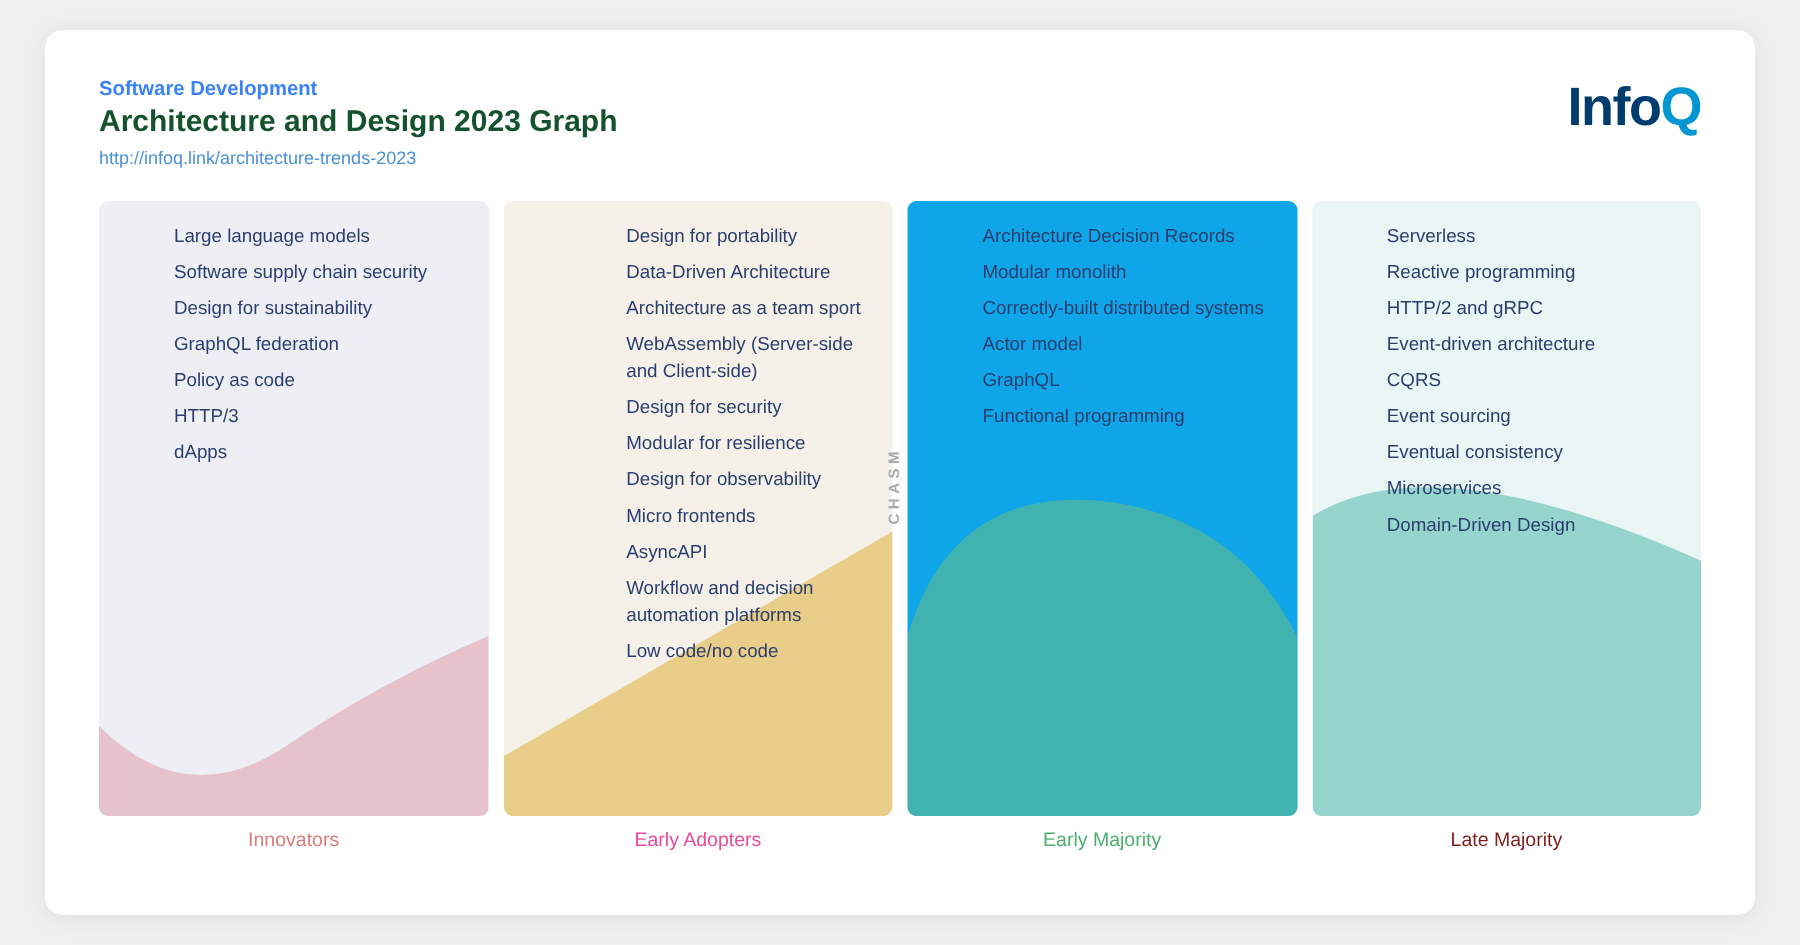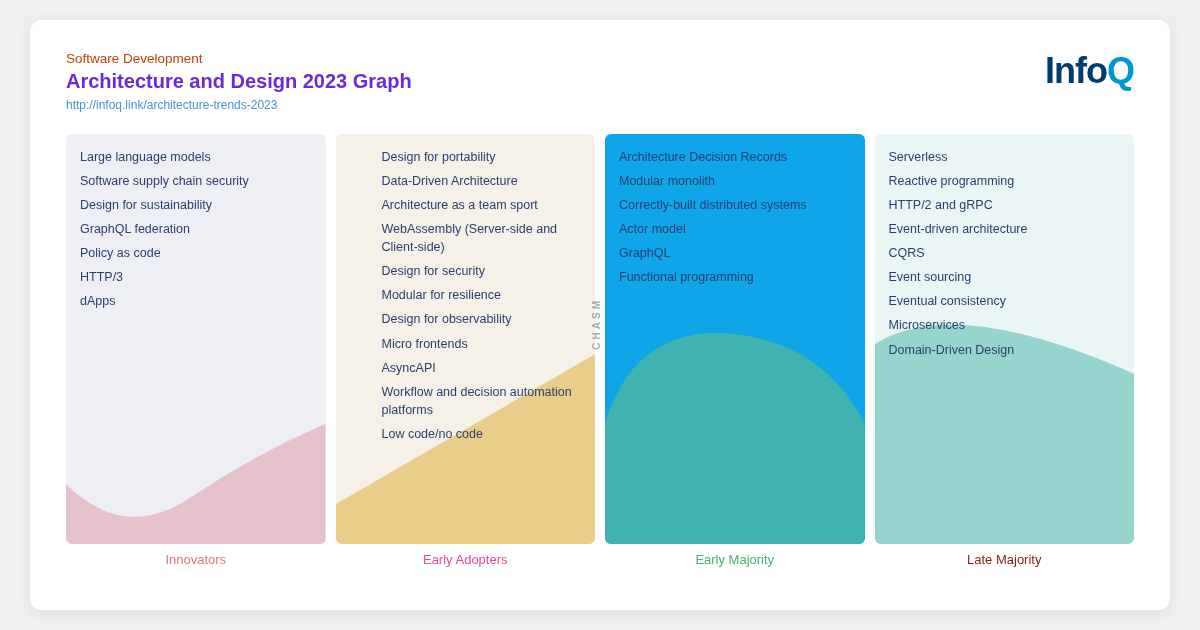--- a/index.html
+++ b/index.html
@@ -22,27 +22,27 @@
     }
     .header {
       display: flex;
       justify-content: space-between;
       align-items: flex-start;
       margin-bottom: 22px;
     }
     .title-block {}
     .title-sub {
       font-size: 13.5px;
-      color: #c2410c;
-      font-weight: 400;
+      color: #3b82f6;
+      font-weight: 700;
       line-height: 1.3;
     }
     .title-main {
       font-size: 20px;
-      color: #6d28d9;
+      color: #14532d;
       font-weight: 700;
       line-height: 1.3;
     }
     .title-link {
       font-size: 12px;
       color: #4a90d9;
       margin-top: 4px;
       display: block;
     }
     .logo {
@@ -76,20 +76,21 @@
       padding: 14px 14px 0 14px;
       flex: 1;
       position: relative;
       z-index: 2;
     }
     .col-item {
       font-size: 12.5px;
       color: #2c3e6e;
       line-height: 1.45;
       margin-bottom: 6px;
+      margin-left: 36px;
     }
 
     
     .col-bg-shape {
       position: absolute;
       bottom: 0;
       left: 0;
       width: 100%;
       pointer-events: none;
       z-index: 1;

